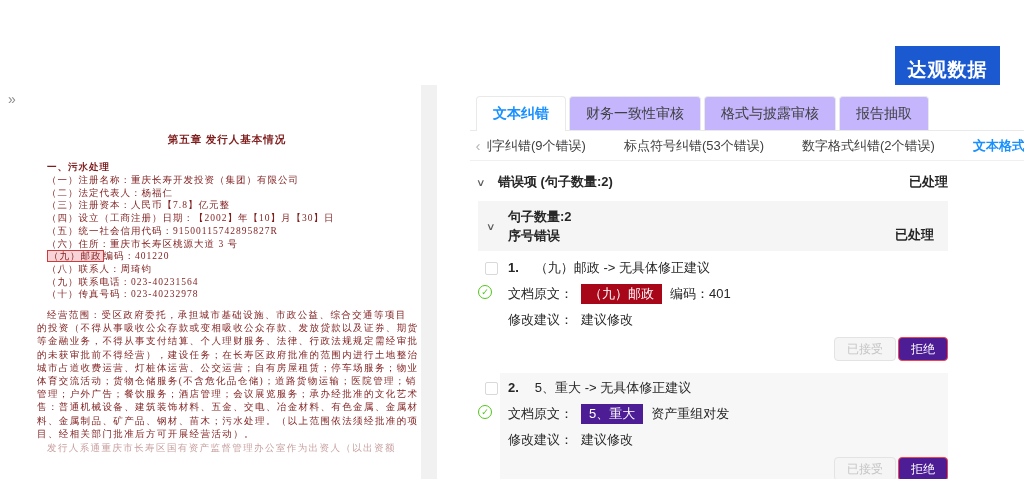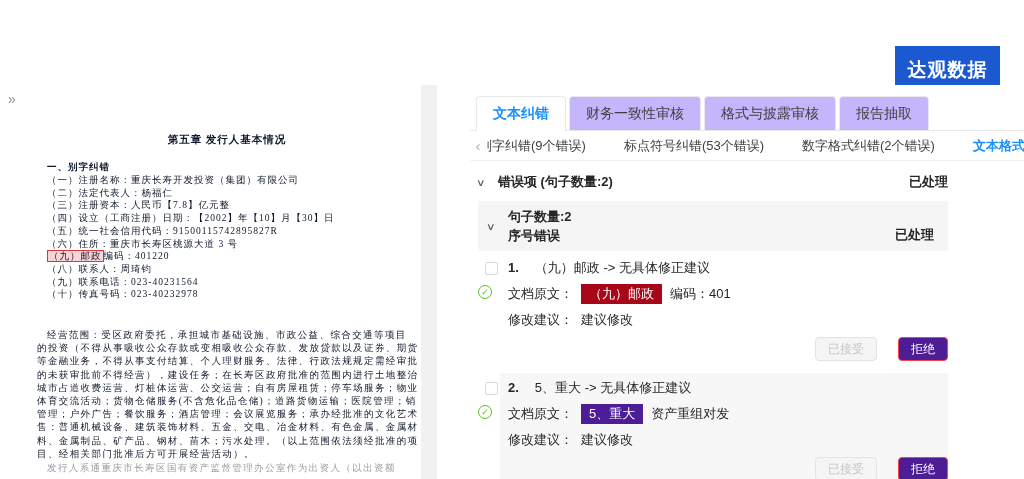--- a/index.html
+++ b/index.html
@@ -10,27 +10,27 @@
   
   .logo { position:absolute; top:12px; left:895px; width:105px; height:60px;
           background:#1b59d0; color:#fff; display:flex; flex-direction:column;
           align-items:center; justify-content:center;margin-top:34px; }
   .logo-title { font-size:19px; font-weight:bold; letter-spacing:1px; }
   .logo-sub { font-size:8.5px; letter-spacing:2.5px; margin-top:3px; font-weight:bold; }
 
   
   .doc-area { position:absolute; left:0; top:85px; width:421px; height:394px; background:#fff; overflow:hidden; }
   .collapse-btn { position:absolute; left:8px; top:6px; font-size:14px; color:#8c8c8c; cursor:pointer; }
-  .doc-page { position:absolute; left:37px; top:0; width:380px; color:#0f172a;
+  .doc-page { position:absolute; left:37px; top:0; width:380px; color:#7f1d1d;
               font-family:"Liberation Serif","DejaVu Serif",serif; filter:blur(0.2px); }
   .doc-title { margin-top:48px; text-align:center; font-size:10.5px; font-weight:bold; letter-spacing:1px; }
   .doc-h2 { margin-top:14px; font-size:9.5px; font-weight:bold; letter-spacing:1px; padding-left:10px; line-height:13px; }
   .doc-line { font-size:9.5px; line-height:12.7px; letter-spacing:1px; padding-left:10px; white-space:nowrap; }
   .doc-redbox { border:1px solid #cf3b3b; background:rgba(235,130,140,0.35); padding:0 1px; }
-  .doc-par { margin-top:28px; }
+  .doc-par { margin-top:8px; }
   .doc-parline { font-size:9.5px; line-height:13.2px; letter-spacing:1.4px; white-space:nowrap; }
   .doc-parline.first { padding-left:10px; }
   .doc-faded { margin-top:1px; opacity:0.45; filter:blur(0.5px); }
   .doc-gutter { position:absolute; left:421px; top:85px; width:16px; height:394px; background:#f1f1f1; }
 
   
   .panel { position:absolute; left:437px; top:85px; width:587px; height:394px; background:#fff; padding-top:12px;padding-left:33px; }
 
   .tabs-row { display:flex; align-items:flex-end; height:34px; border-bottom:1px solid #e9e9e9; padding-left:6px; }
   .tab { padding:8px 16px 7px; font-size:14px; color:#404040; background:#c4b5fd;
@@ -64,41 +64,41 @@
   .checkbox { position:absolute; left:7px; top:11px; width:13px; height:13px; background:#fff;
               border:1px solid #d9d9d9; border-radius:2px; cursor:pointer; }
   .check-circle { position:absolute; left:0px; top:34px; width:14px; height:14px; border-radius:50%;
                   border:1px solid #52c41a; color:#52c41a; font-size:9px; line-height:13px; text-align:center; }
   .check-circle::after { content:"✓"; }
   .item-title-row { font-size:13px; color:#262626; line-height:18px; }
   .item-idx { font-weight:bold; margin-right:16px; }
   .item-row { display:flex; align-items:center; margin-top:7px; font-size:13px; color:#262626; }
   .row-label { margin-right:8px; }
   .chip { color:#fff; font-size:13px; padding:1px 8px; margin-right:8px; white-space:nowrap; }
-  .btn-row { display:flex; justify-content:flex-end; gap:21px; margin-top:8px; padding-bottom:4px; }
+  .btn-row { display:flex; justify-content:flex-end; gap:2px; margin-top:8px; padding-bottom:4px; }
   .btn { font-size:12px; border-radius:4px; padding:4px 12px; cursor:pointer; line-height:14px;
          font-family:"Liberation Sans","DejaVu Sans",sans-serif; }
   .btn-accept { background:#f5f5f5; border:1px solid #e3e3e3; color:#c5c5c5; }
   .btn-reject { background:#4c1d95; border:1px solid #f5434e; color:#fff; }
 </style>
 </head>
 <body>
 
 <div class="stage">
 
   <div class="logo">
     <div class="logo-title">达观数据</div>
     <div class="logo-sub">DATA GRAND</div>
   </div>
 
   <div class="doc-area">
     <span class="collapse-btn">»</span>
     <div class="doc-page">
       <div class="doc-title">第五章 发行人基本情况</div>
-      <div class="doc-h2">一、别字纠错</div>
+      <div class="doc-h2">一、污水处理</div>
       <div class="doc-line">（一）注册名称：重庆长寿开发投资（集团）有限公司</div>
       <div class="doc-line">（二）法定代表人：杨福仁</div>
       <div class="doc-line">（三）注册资本：人民币【7.8】亿元整</div>
       <div class="doc-line">（四）设立（工商注册）日期：【2002】年【10】月【30】日</div>
       <div class="doc-line">（五）统一社会信用代码：91500115742895827R</div>
       <div class="doc-line">（六）住所：重庆市长寿区桃源大道 3 号</div>
       <div class="doc-line"><span class="doc-redbox">（九）邮政</span><span>编码：401220</span></div>
       <div class="doc-line">（八）联系人：周琦钧</div>
       <div class="doc-line">（九）联系电话：023-40231564</div>
       <div class="doc-line">（十）传真号码：023-40232978</div>

